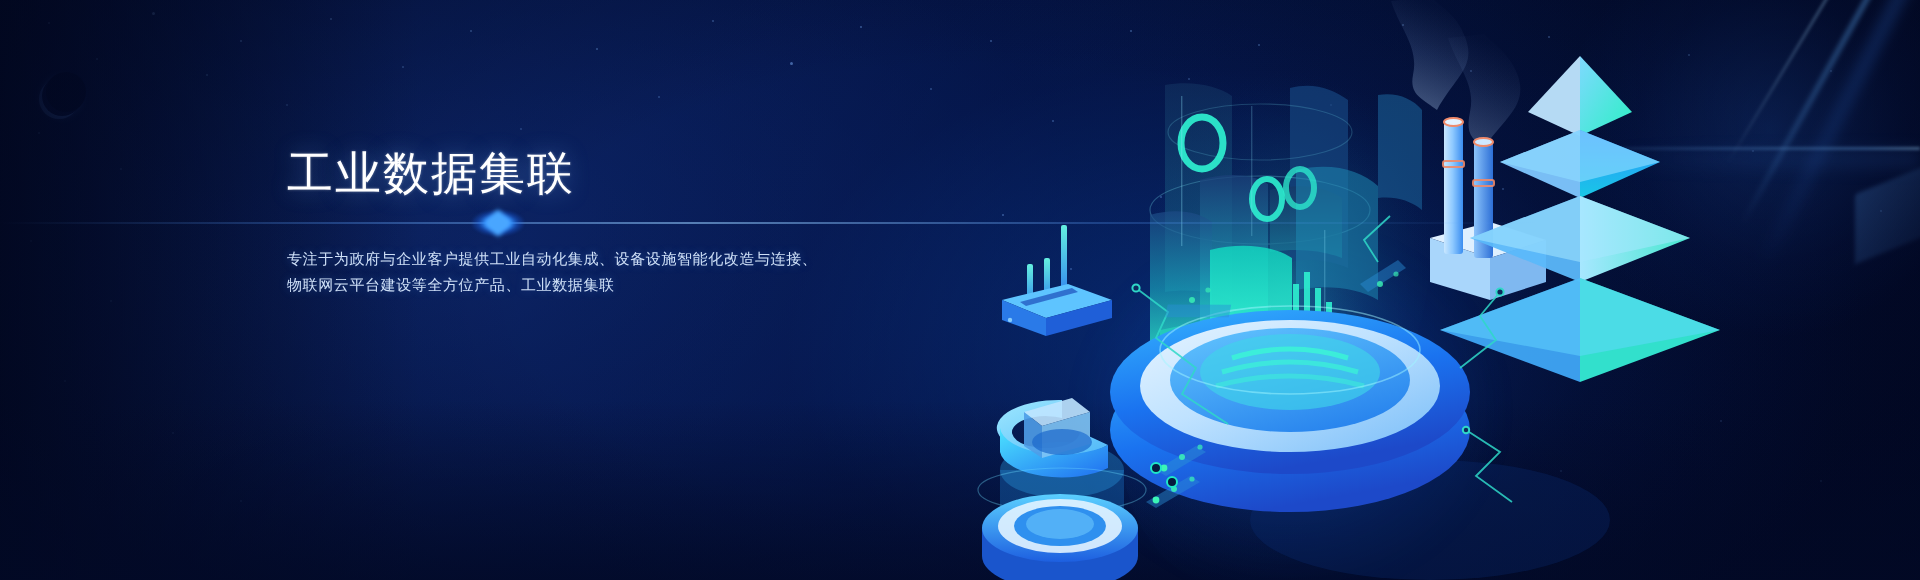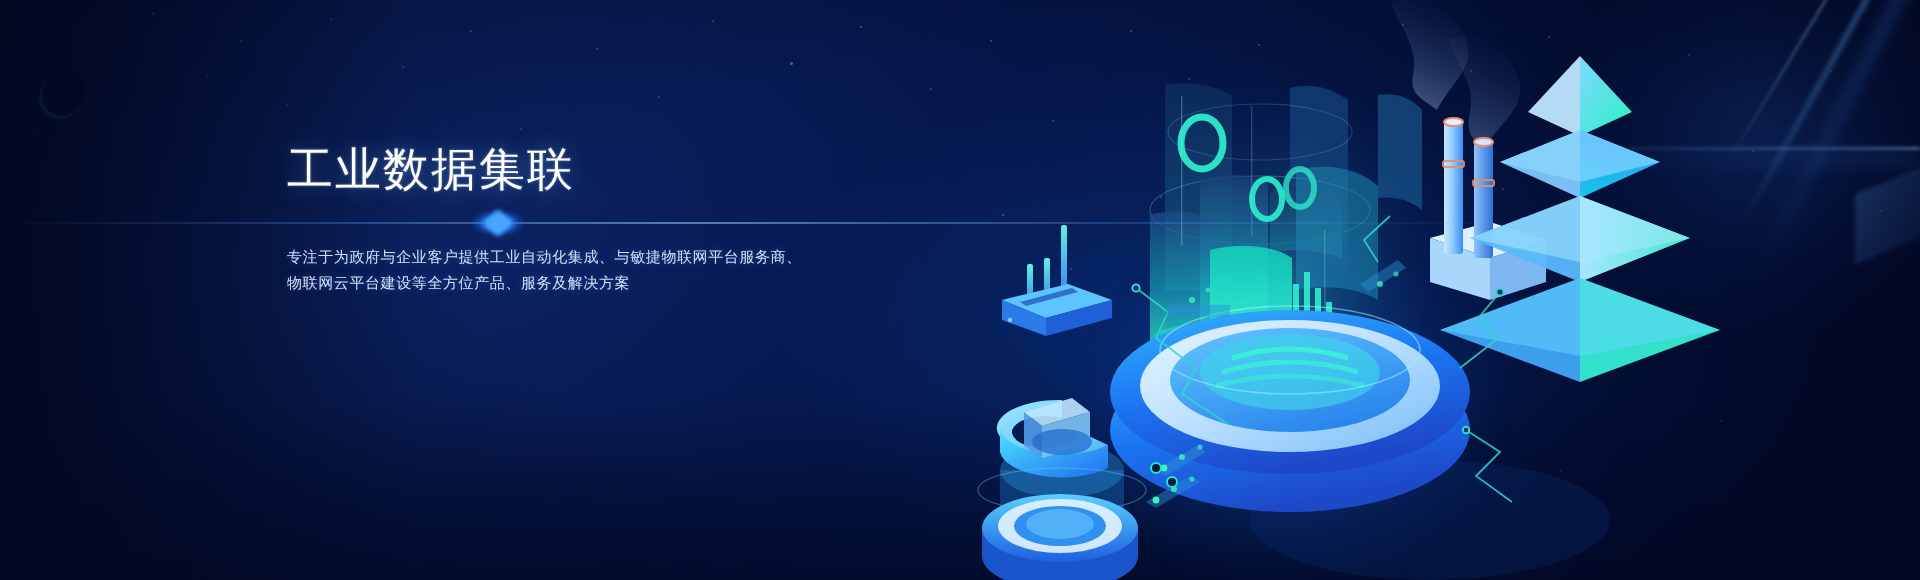--- a/index.html
+++ b/index.html
@@ -1,19 +1,19 @@
 <!DOCTYPE html>
 <html><head>
 <meta charset="utf-8">
 <style>
   html,body{margin:0;padding:0;background:#020d2e;}
   *{box-sizing:border-box;}
   .banner{
     position:relative;width:1920px;height:580px;overflow:hidden;
-    font-family:Liberation Mono, monospace;
+    font-family:Liberation Sans, sans-serif;
     background:
       radial-gradient(ellipse 900px 600px at 62% 58%, rgba(10,60,150,0.55) 0%, rgba(6,30,95,0.25) 45%, rgba(0,0,0,0) 75%),
       radial-gradient(ellipse 1200px 700px at 22% 40%, rgba(14,40,110,0.75) 0%, rgba(5,18,70,0.35) 55%, rgba(0,0,0,0) 80%),
       linear-gradient(125deg,#061a52 0%, #071c55 18%, #041442 45%, #030f36 70%, #02092a 100%);
   }
 
   
   .vignette{position:absolute;inset:0;
     background:radial-gradient(ellipse 1100px 560px at 50% 50%, rgba(0,0,0,0) 40%, rgba(1,5,24,0.55) 100%);}
   .bottomfade{position:absolute;left:0;right:0;bottom:0;height:180px;
@@ -406,18 +406,18 @@
 
   <div class="textblock">
     <div class="headline">
       <span>工业数据集联</span>
     </div>
     <div class="divider">
       <span class="burst"></span>
       <span class="burst2"></span>
     </div>
     <div class="subtitle">
-      <span>专注于为政府与企业客户提供工业自动化集成、与敏捷物联网平台服务商、</span>
-      <span class="l2">物联网云平台建设等全方位产品、服务及解决方案</span>
+      <span>专注于为政府与企业客户提供工业自动化集成、设备设施智能化改造与连接、</span>
+      <span class="l2">物联网云平台建设等全方位产品、工业数据集联</span>
     </div>
   </div>
 
 </div>
 
 </body></html>

